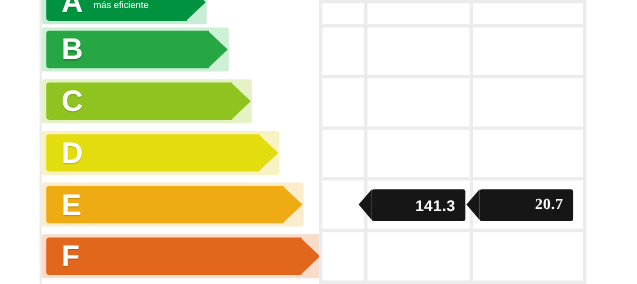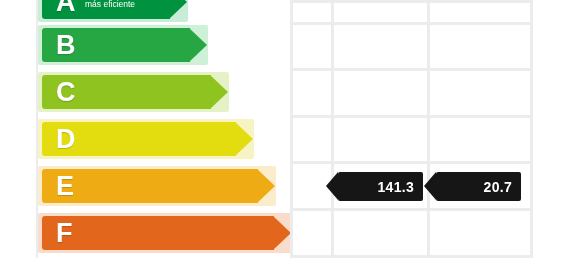--- a/index.html
+++ b/index.html
@@ -210,20 +210,20 @@
         <div class="grid-line-v" style="left: 0px;"></div>
         <div class="grid-line-v" style="left: 41px;"></div>
         <div class="grid-line-v" style="left: 137px;"></div>
         <div class="grid-line-v" style="left: 240px;"></div>
       </div>
     <div id="badges-layer">
         <div class="value-badge" style="left: 48px; top: 172px; width: 85px;">
           <div class="notch"></div>
           <span class="val">141.3</span>
         </div>
-        <div class="value-badge" style="left: 146px; top: 172px; width: 85px;">
+        <div class="value-badge" style="left: 146px; top: 172px; width: 85px; font-family: Liberation Serif, serif;">
           <div class="notch"></div>
           <span class="val">20.7</span>
         </div>
       </div>
   </div>
 
 </div>
 
 </body></html>

